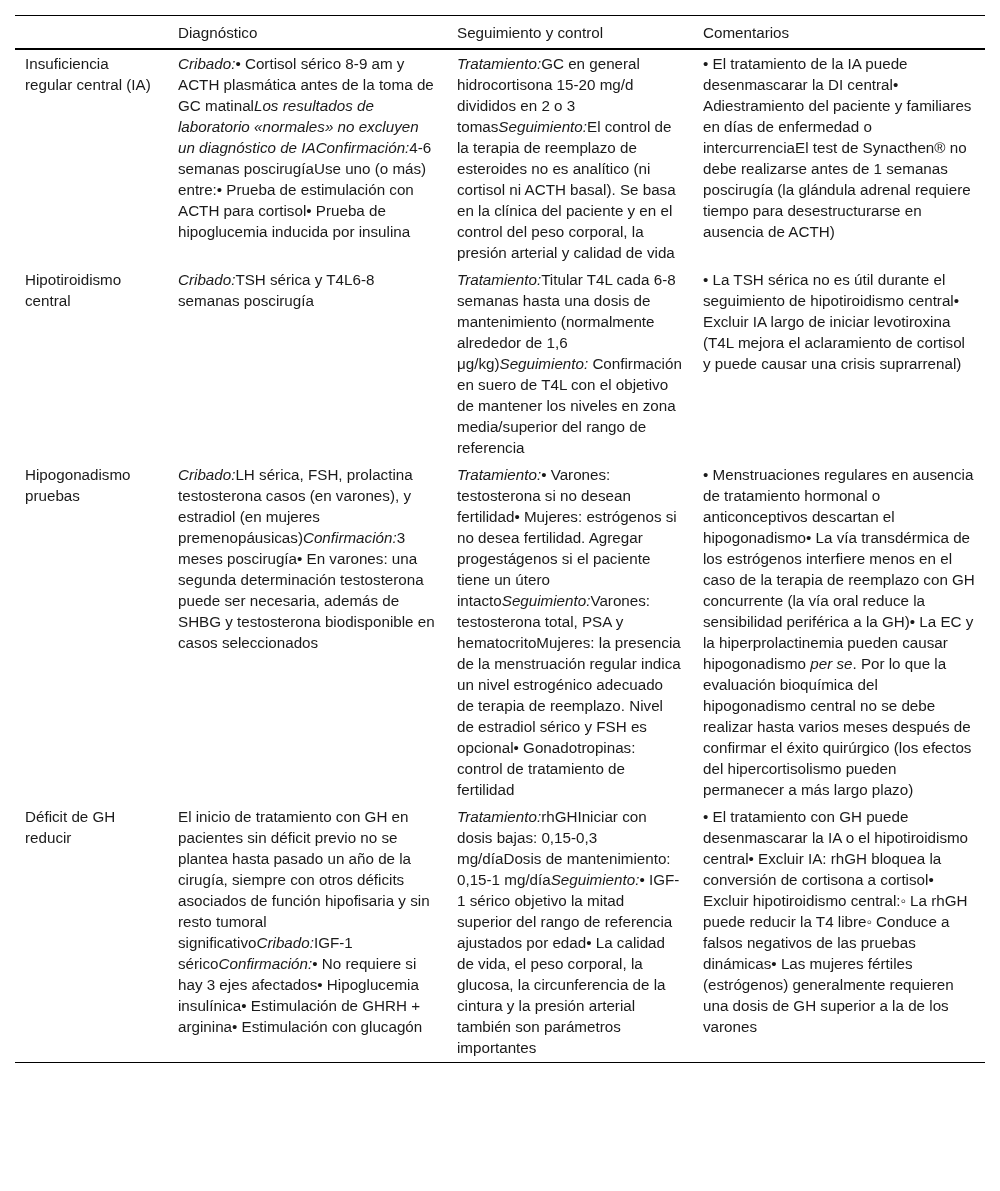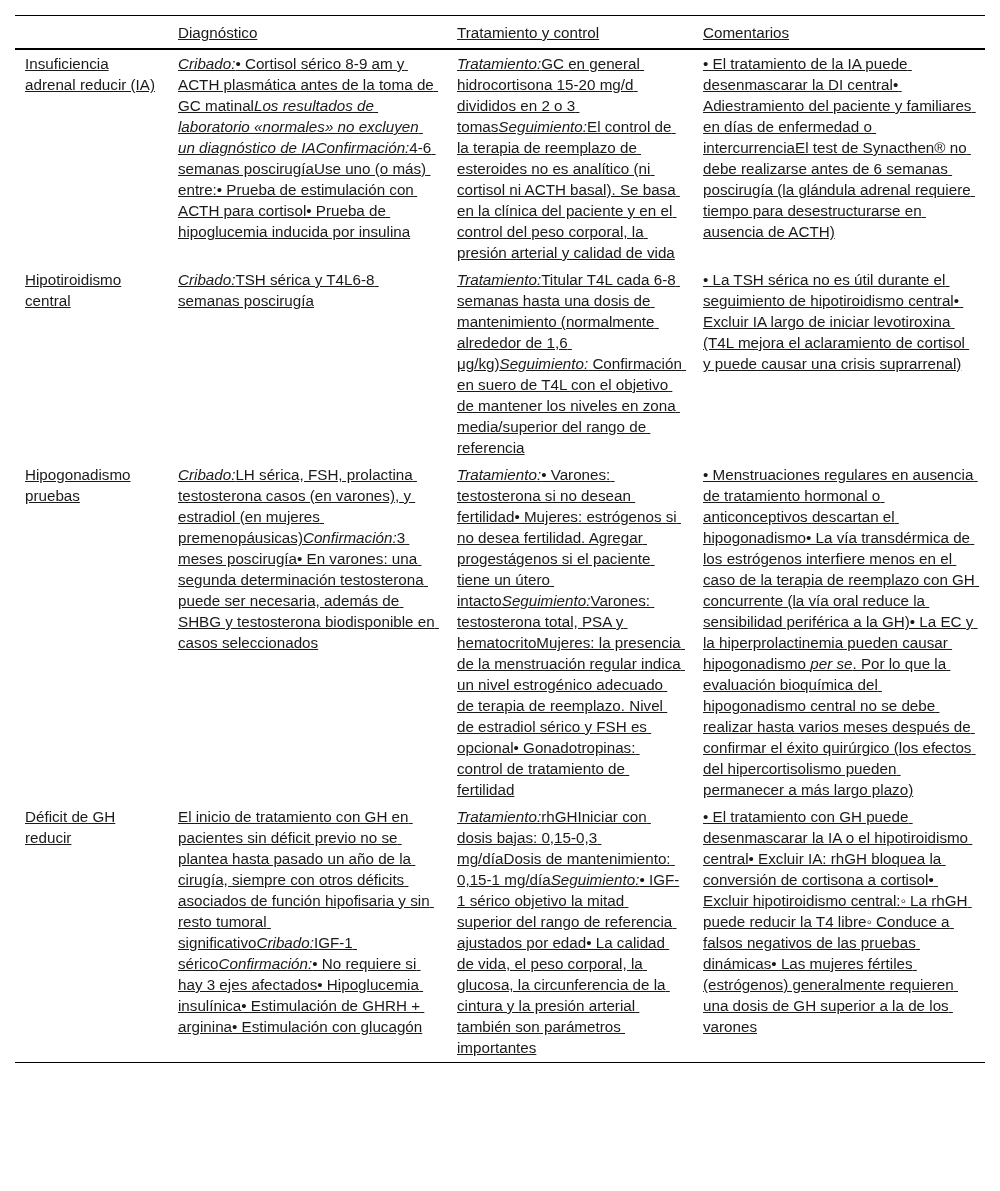--- a/index.html
+++ b/index.html
@@ -3,21 +3,21 @@
 <meta charset="utf-8">
 <style>
   html, body { margin: 0; padding: 0; background: #ffffff; }
   body {
     width: 1000px; height: 1191px; overflow: hidden;
     font-family: "Liberation Sans", sans-serif;
     font-size: 15.2px; color: #1a1a1a;
   }
   table {
     position: absolute; left: 15px; top: 15px;
-    width: 970px; border-collapse: collapse; table-layout: fixed; text-decoration: underline;
+    width: 970px; border-collapse: collapse; table-layout: fixed;
   }
   col.c1 { width: 153px; }
   col.c2 { width: 279px; }
   col.c3 { width: 246px; }
   col.c4 { width: 292px; }
   thead tr { border-top: 1px solid #000; border-bottom: 2px solid #000; }
   th {
     font-weight: normal; text-align: left; vertical-align: top;
     padding: 6px 10px 5px 10px; line-height: 21px;
   }
@@ -38,30 +38,30 @@
   <colgroup>
       <col class="c1">
       <col class="c2">
       <col class="c3">
       <col class="c4">
     </colgroup>
   <thead>
     <tr>
       <th></th>
       <th>Diagnóstico</th>
-      <th>Tratamiento y control</th>
+      <th>Seguimiento y control</th>
       <th>Comentarios</th>
     </tr>
   </thead>
   <tbody id="tbody">
       <tr>
-        <td>Insuficiencia adrenal reducir (IA)</td>
+        <td>Insuficiencia regular central (IA)</td>
         <td><em class="seg">Cribado:</em><span class="seg">• Cortisol sérico 8-9 am y ACTH plasmática antes de la toma de GC matinal</span><em class="seg">Los resultados de laboratorio «normales» no excluyen un diagnóstico de IA</em><em class="seg">Confirmación:</em><span class="seg">4-6 semanas poscirugíaUse uno (o más) entre:• Prueba de estimulación con ACTH para cortisol• Prueba de hipoglucemia inducida por insulina</span></td>
         <td><em class="seg">Tratamiento:</em><span class="seg">GC en general hidrocortisona 15-20 mg/d divididos en 2 o 3 tomas</span><em class="seg">Seguimiento:</em><span class="seg">El control de la terapia de reemplazo de esteroides no es analítico (ni cortisol ni ACTH basal). Se basa en la clínica del paciente y en el control del peso corporal, la presión arterial y calidad de vida</span></td>
-        <td><span class="seg">• El tratamiento de la IA puede desenmascarar la DI central• Adiestramiento del paciente y familiares en días de enfermedad o intercurrenciaEl test de Synacthen® no debe realizarse antes de 6 semanas poscirugía (la glándula adrenal requiere tiempo para desestructurarse en ausencia de ACTH)</span></td>
+        <td><span class="seg">• El tratamiento de la IA puede desenmascarar la DI central• Adiestramiento del paciente y familiares en días de enfermedad o intercurrenciaEl test de Synacthen® no debe realizarse antes de 1 semanas poscirugía (la glándula adrenal requiere tiempo para desestructurarse en ausencia de ACTH)</span></td>
       </tr>
       <tr>
         <td>Hipotiroidismo central</td>
         <td><em class="seg">Cribado:</em><span class="seg">TSH sérica y T4L6-8 semanas poscirugía</span></td>
         <td><em class="seg">Tratamiento:</em><span class="seg">Titular T4L cada 6-8 semanas hasta una dosis de mantenimiento (normalmente alrededor de 1,6 μg/kg)</span><em class="seg">Seguimiento:</em><span class="seg"> Confirmación en suero de T4L con el objetivo de mantener los niveles en zona media/superior del rango de referencia</span></td>
         <td><span class="seg">• La TSH sérica no es útil durante el seguimiento de hipotiroidismo central• Excluir IA largo de iniciar levotiroxina (T4L mejora el aclaramiento de cortisol y puede causar una crisis suprarrenal)</span></td>
       </tr>
       <tr>
         <td>Hipogonadismo pruebas</td>
         <td><em class="seg">Cribado:</em><span class="seg">LH sérica, FSH, prolactina testosterona casos (en varones), y estradiol (en mujeres premenopáusicas)</span><em class="seg">Confirmación:</em><span class="seg">3 meses poscirugía• En varones: una segunda determinación testosterona puede ser necesaria, además de SHBG y testosterona biodisponible en casos seleccionados</span></td>

